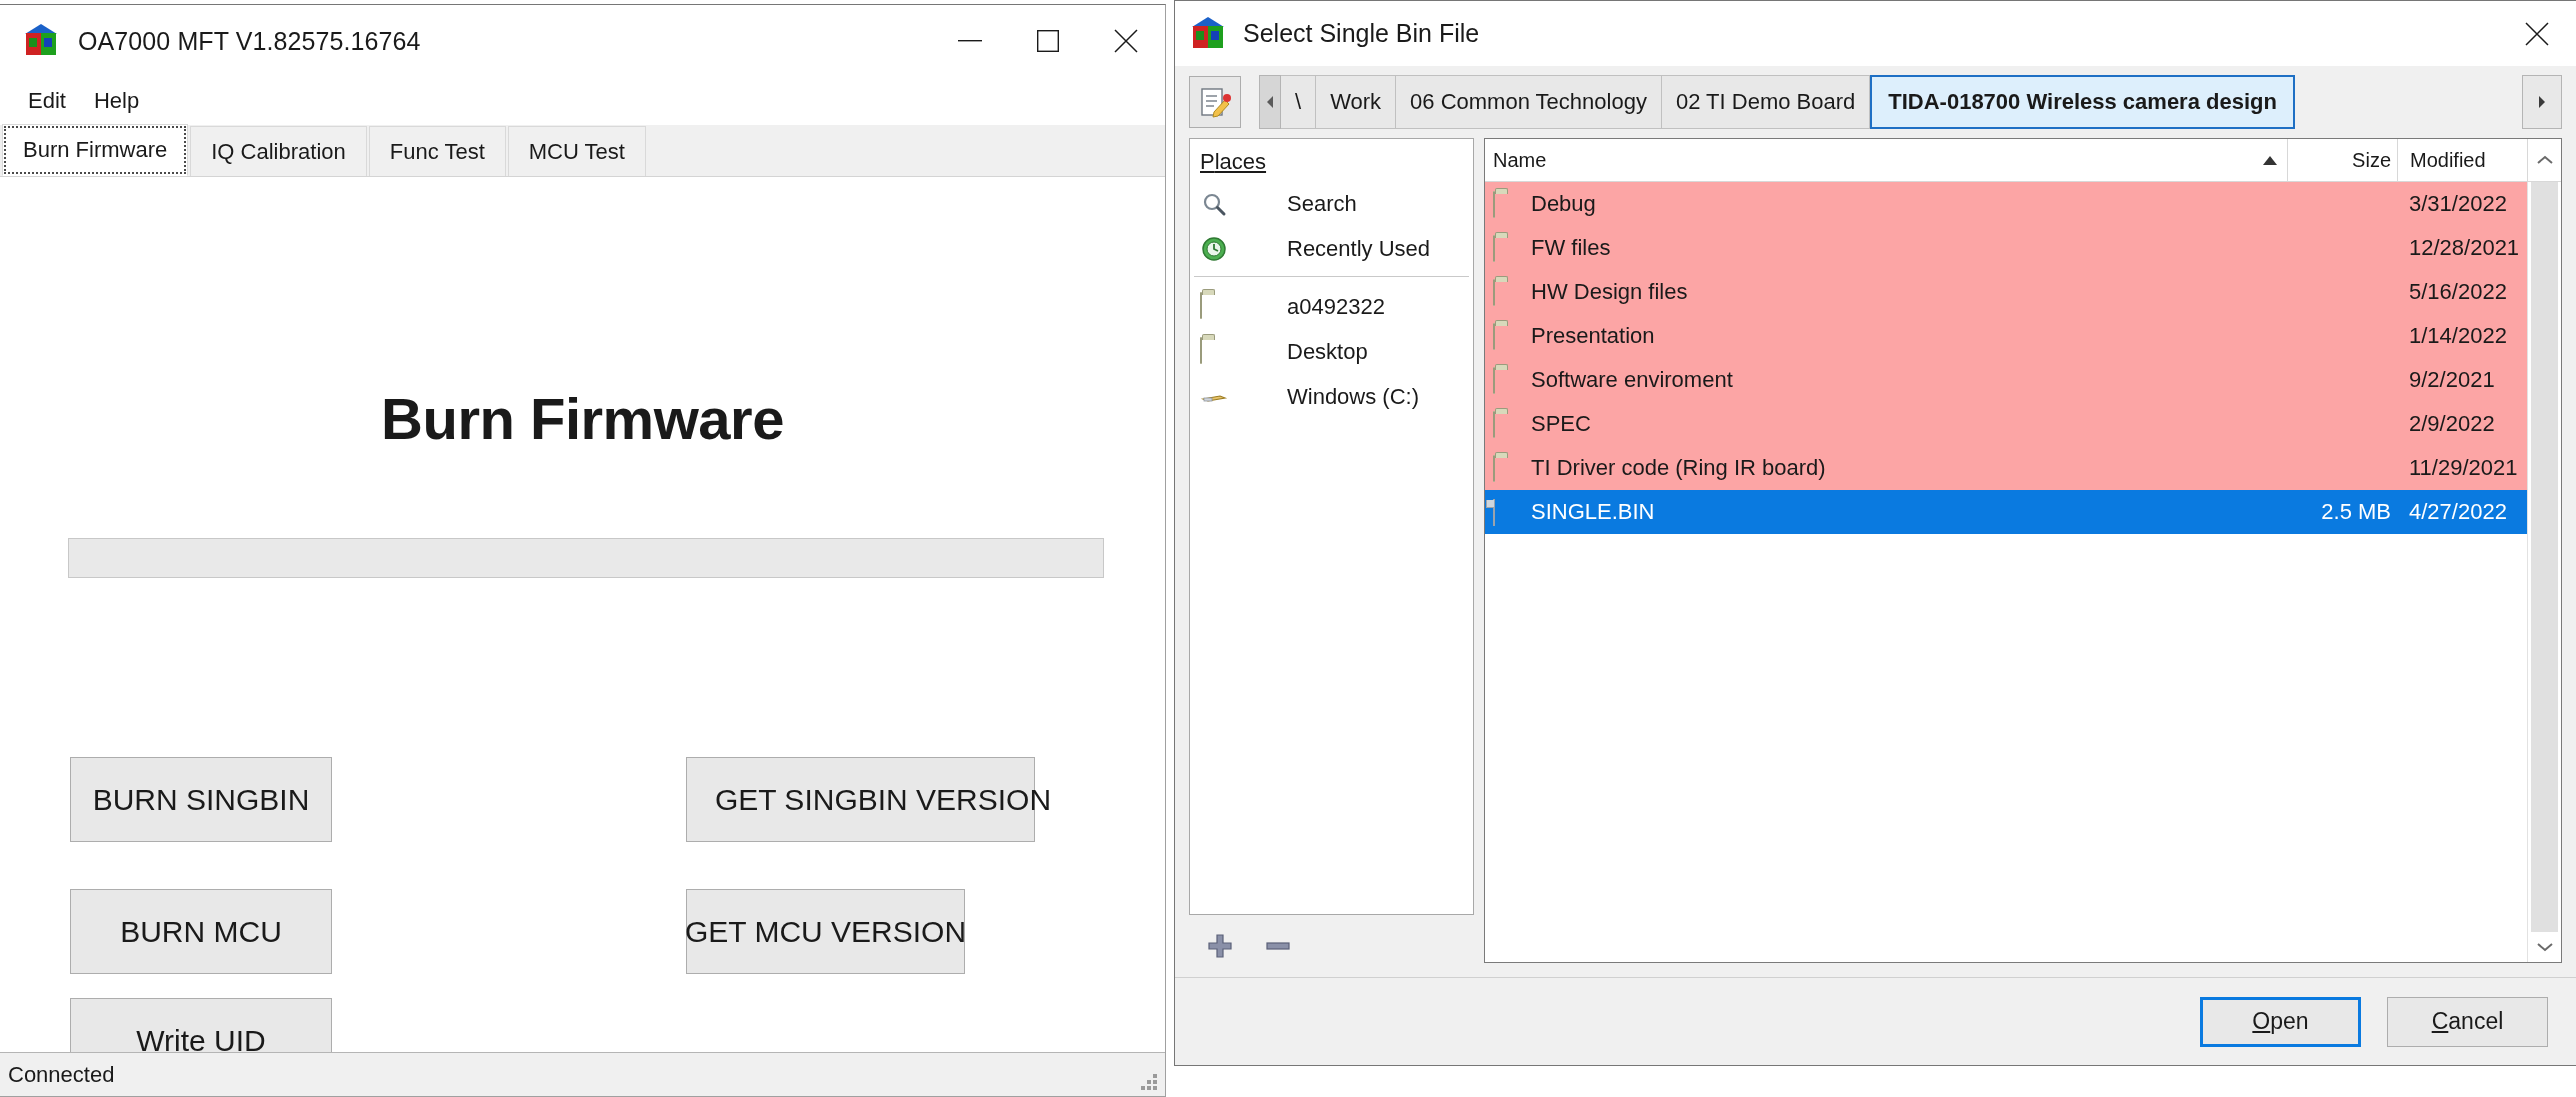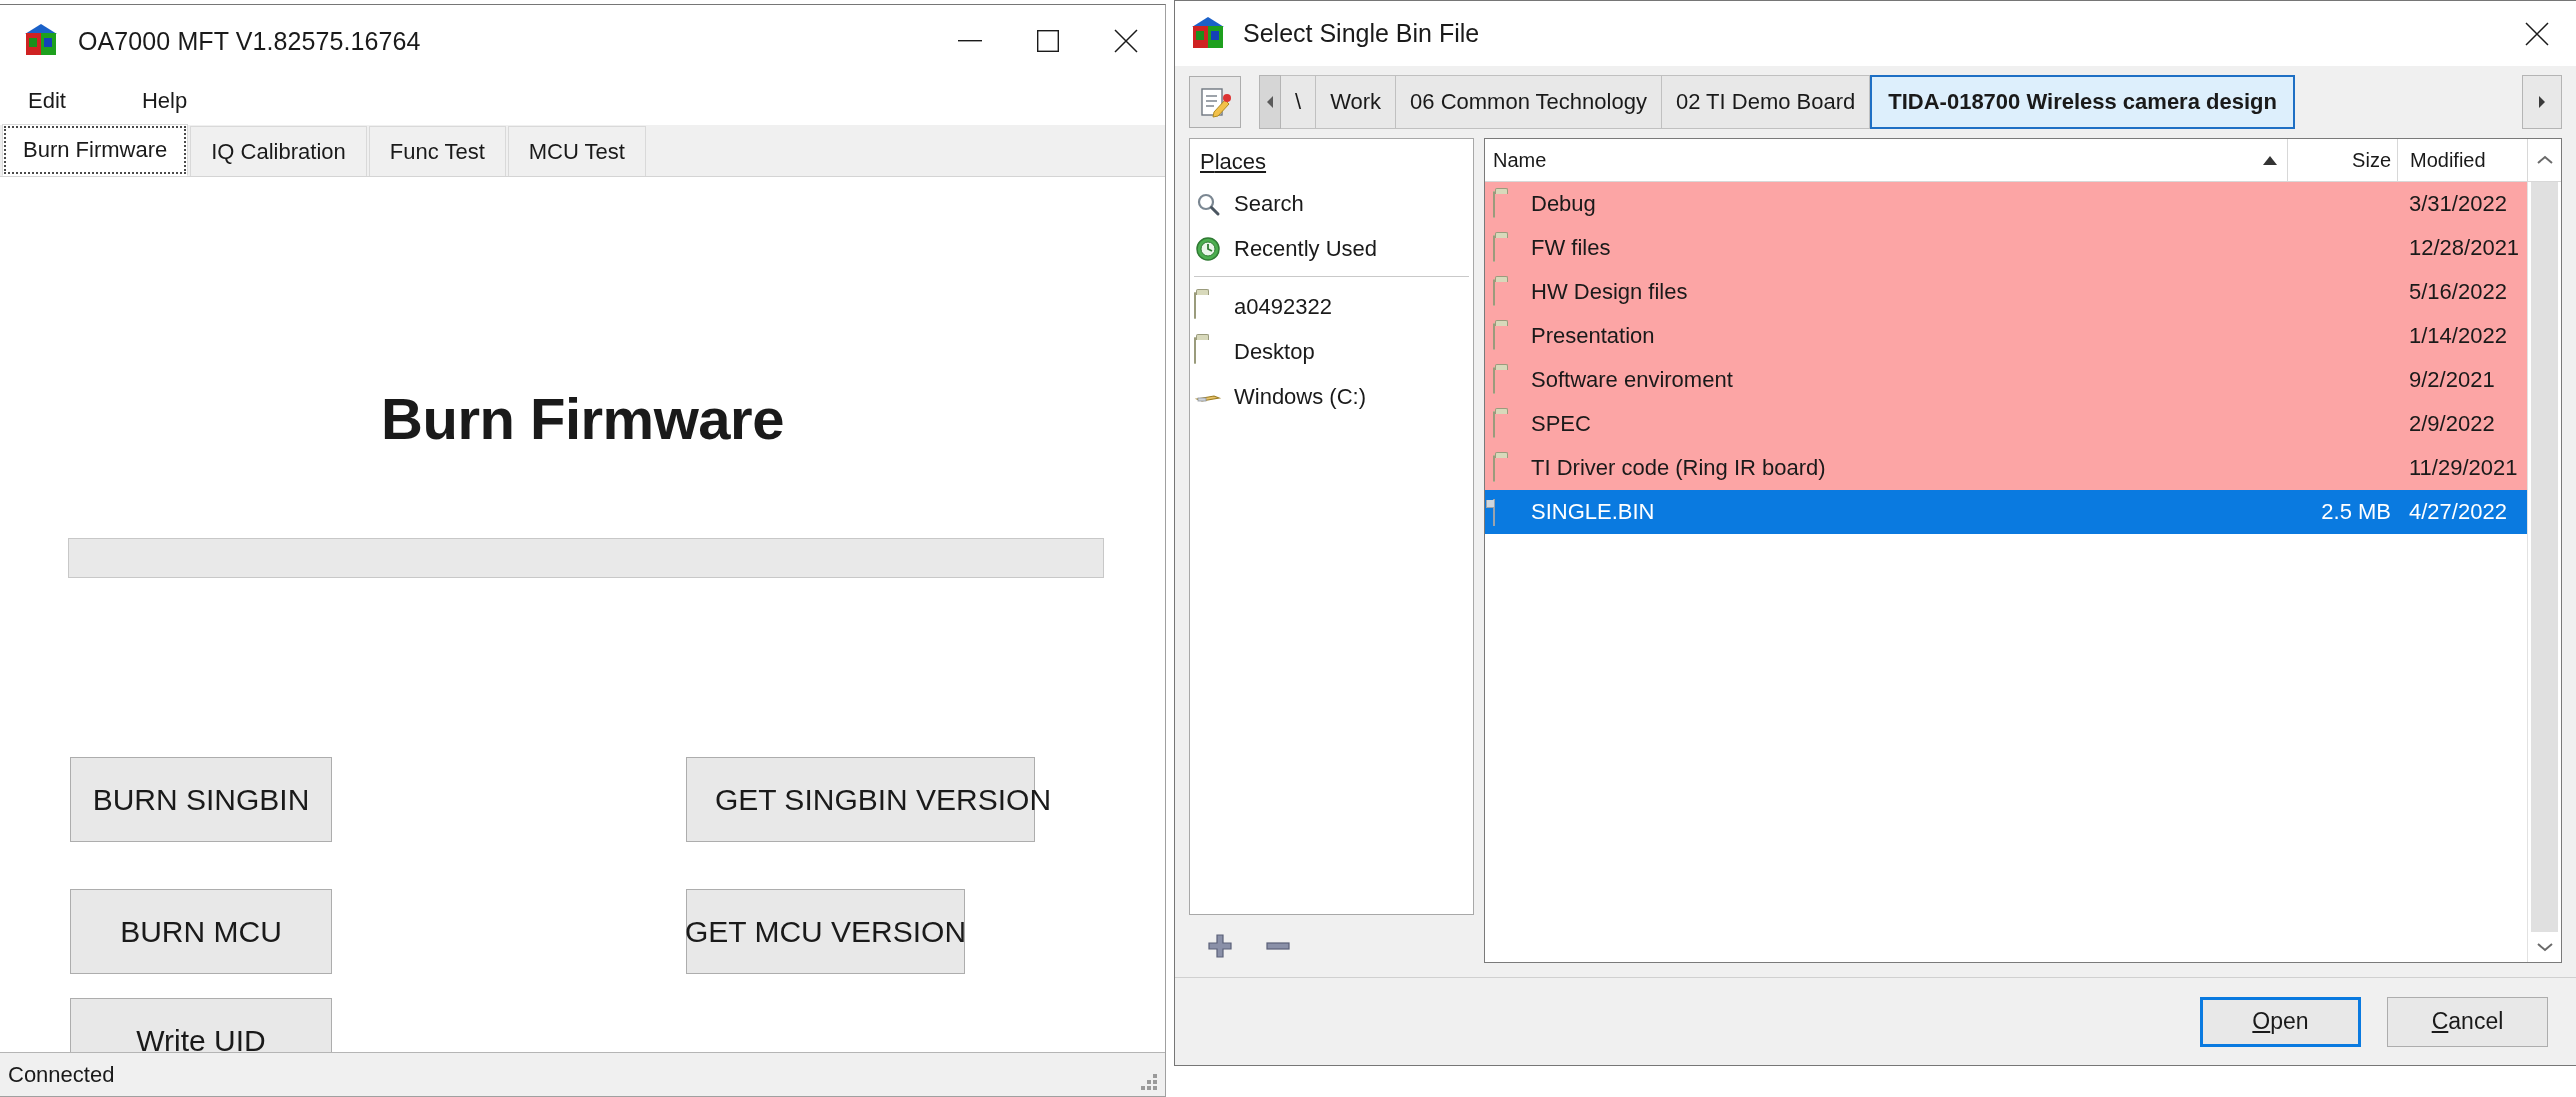--- a/index.html
+++ b/index.html
@@ -81,21 +81,20 @@
   }
   .wc-btn svg { display: block; }
 
   #app-menubar {
     height: 48px;
     background: #ffffff;
     display: flex;
     align-items: center;
     padding-left: 14px;
     flex: 0 0 auto;
-    gap: 48px;
   }
   .menu-item {
     font-size: 22px;
     color: #1a1a1a;
     padding: 4px 14px;
   }
 
   #app-tabstrip {
     height: 52px;
     background: #f0f0f0;
@@ -304,23 +303,24 @@
   #places-header {
     font-size: 22px;
     color: #1a1a1a;
     padding: 2px 0 6px 10px;
   }
   #places-header span { text-decoration: underline; }
   .place-row {
     height: 45px;
     display: flex;
     align-items: center;
-    padding-left: 4px;
+    padding-left: 10px;
     font-size: 22px;
     color: #1a1a1a;
+    gap: 47px;
   }
   .place-icon {
     width: 28px; height: 28px;
     margin-right: 12px;
     flex: 0 0 auto;
     position: relative;
   }
   .places-sep {
     height: 1px;
     background: #c9c9c9;

